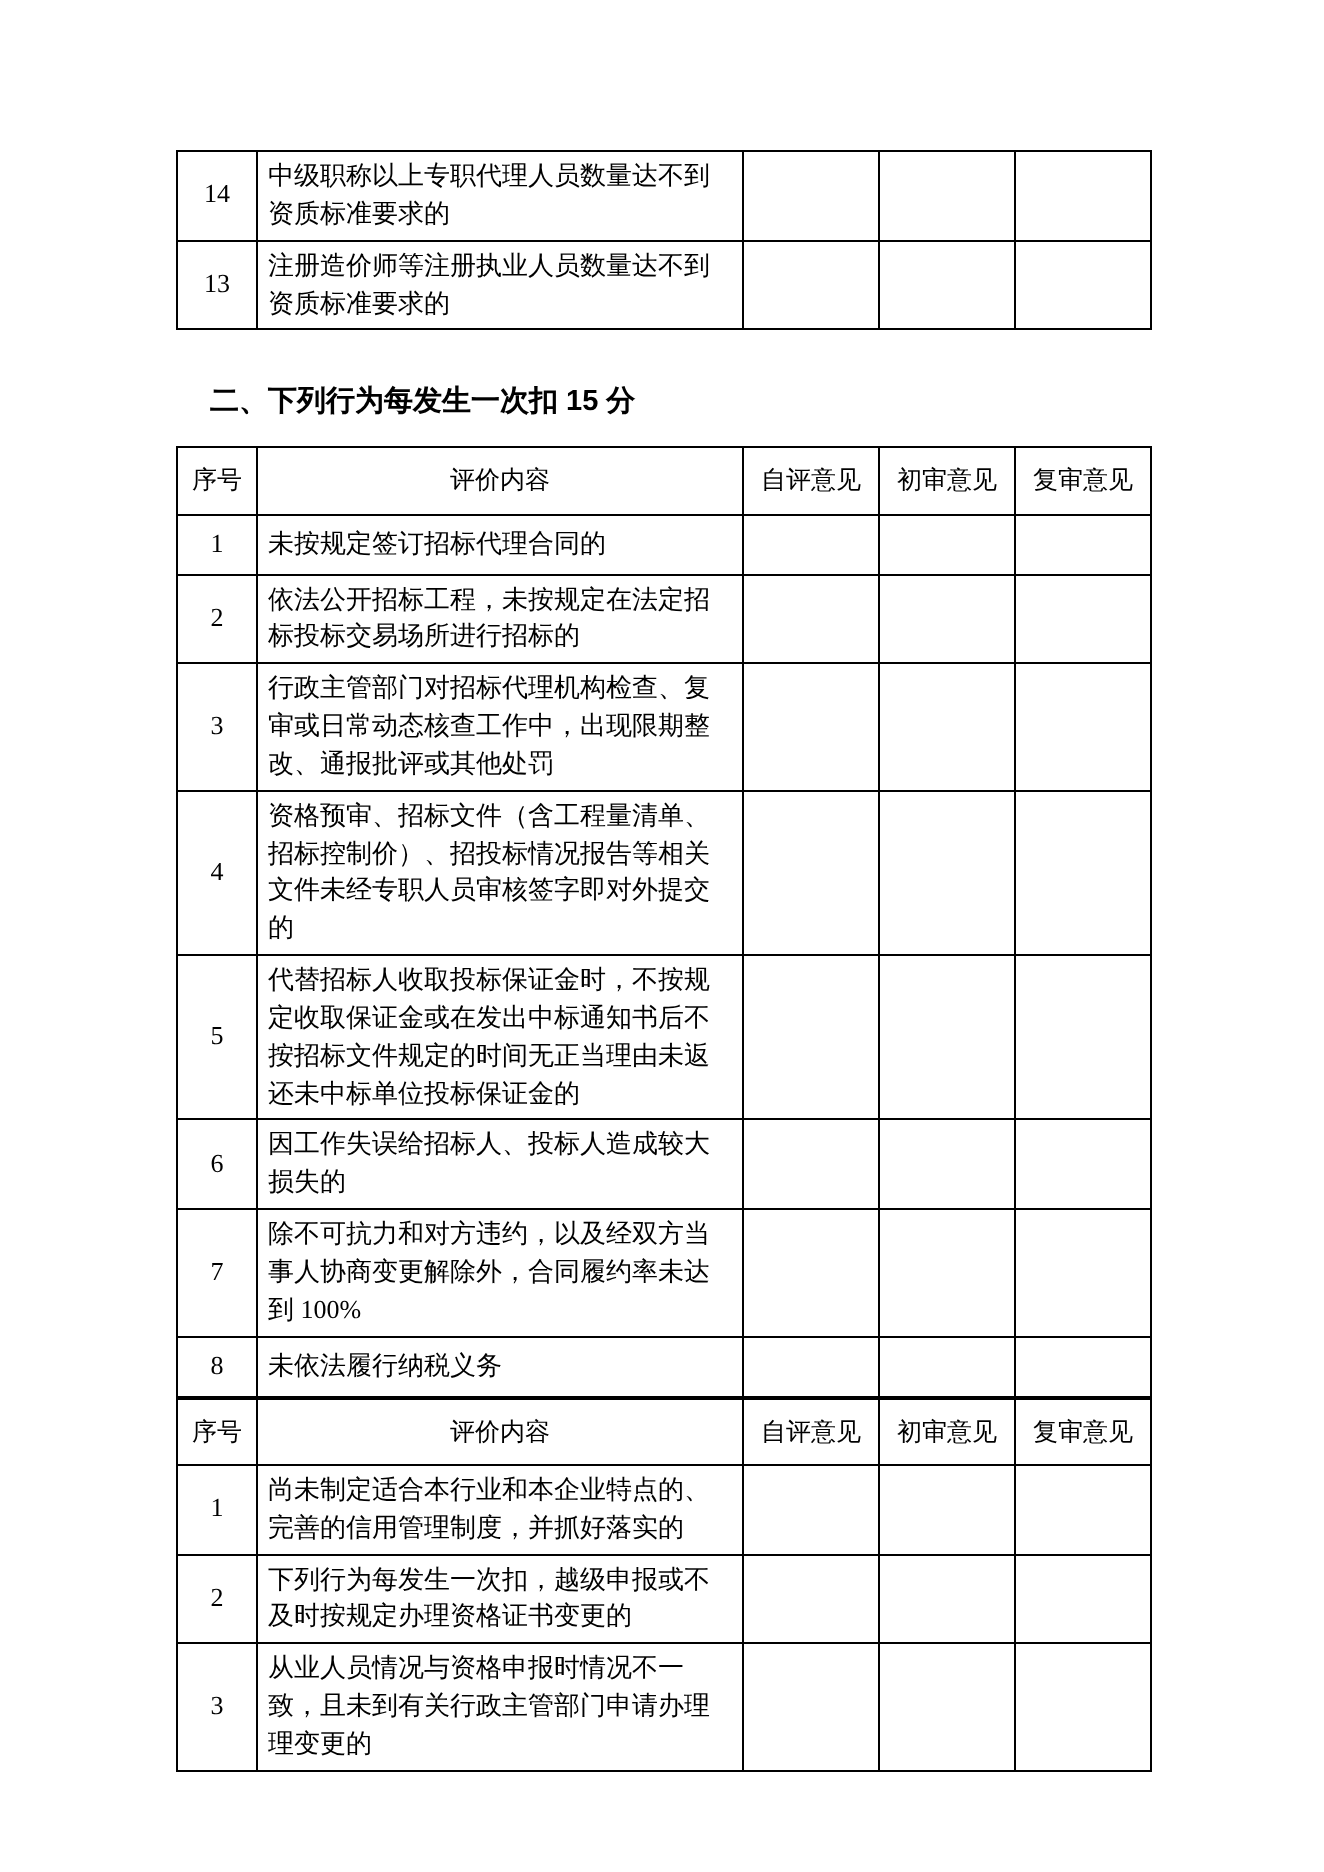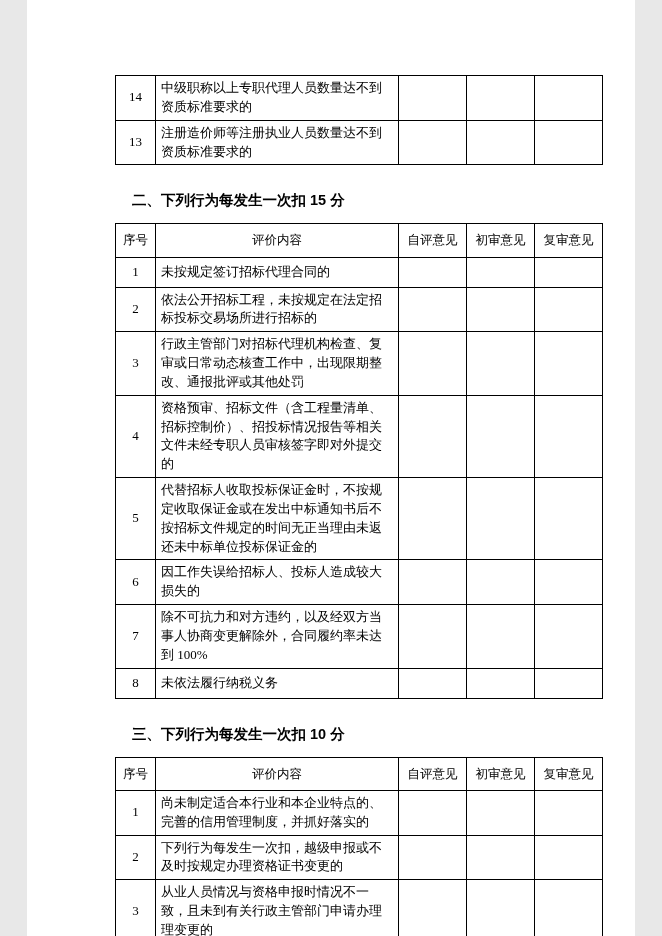--- a/index.html
+++ b/index.html
@@ -1,18 +1,18 @@
 <!DOCTYPE html>
 <html><head>
 <meta charset="utf-8">
 <style>
   html,body{margin:0;padding:0;background:#e8e8e8;}
   .page{
     position:relative;
-    width:608px;
+    width:662px;
     height:936px;
     margin:0 auto;
     background:#ffffff;
     font-family:"Liberation Serif","DejaVu Serif",serif;
     color:#000000;
     overflow:hidden;
     box-sizing:border-box;
     padding:75px 87px 0 88px;
   }
   .doc-table{
@@ -153,21 +153,20 @@
         <tr>
           <td class="no-cell">8</td>
           <td class="content-cell">未依法履行纳税义务</td>
           <td class="opinion-cell"></td>
           <td class="opinion-cell"></td>
           <td class="opinion-cell"></td>
         </tr>
       </tbody>
   </table>
 
-  <div class="section-heading">三、下列行为每发生一次扣 10 分</div>
 
   <table class="doc-table">
     <colgroup>
       <col class="col-no">
         <col class="col-content">
         <col class="col-opinion">
         <col class="col-opinion">
         <col class="col-opinion">
     </colgroup>
     <thead>

